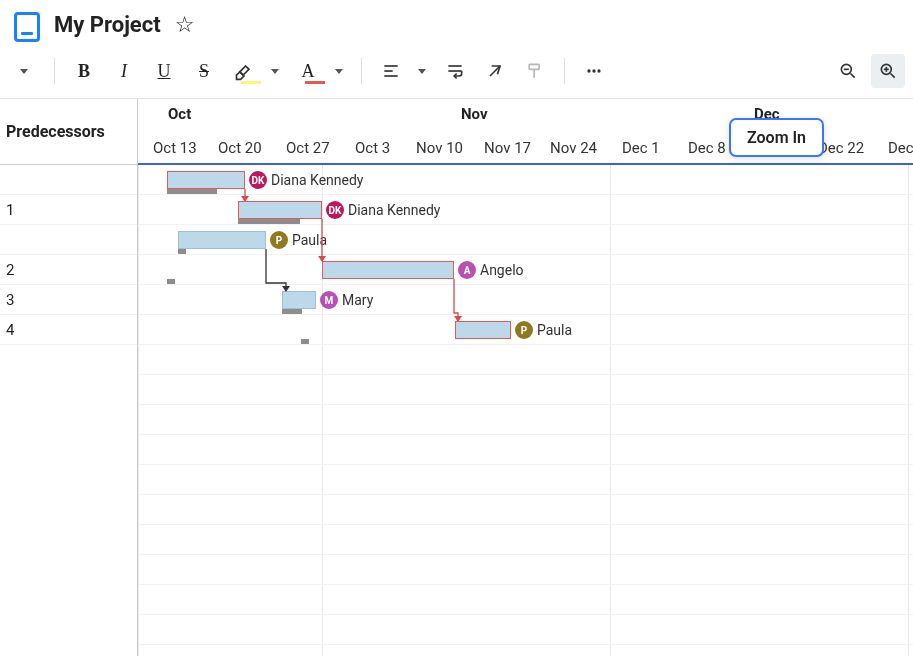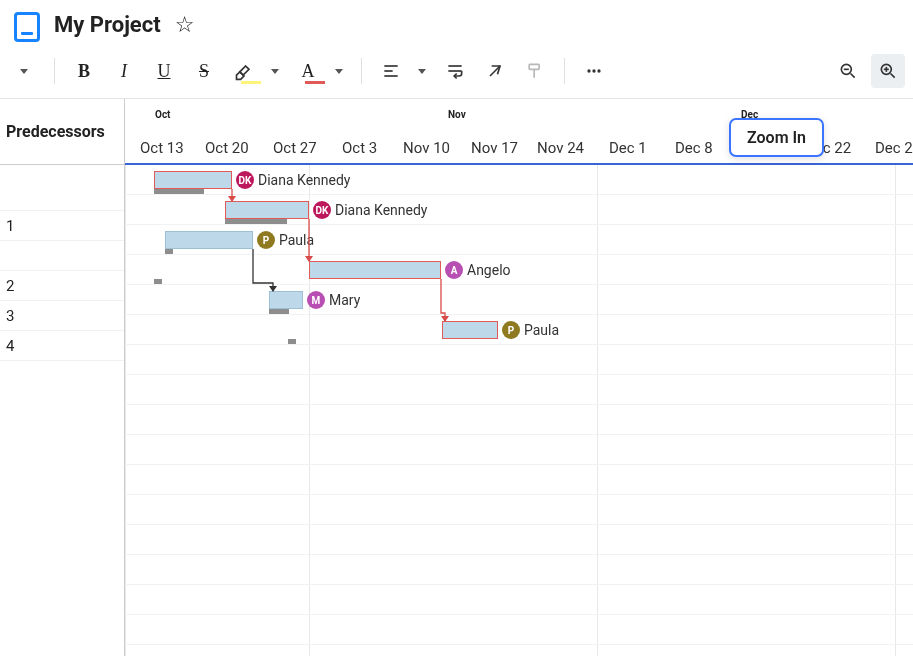--- a/index.html
+++ b/index.html
@@ -32,40 +32,39 @@
     background:#fff; border:2px solid #3a74ff; color:#222;
     padding:8px 16px; border-radius:7px; font-size:16px; font-weight:600;
     box-shadow:0 2px 8px rgba(0,0,0,.12); z-index:50;
   }
   .grid-area {
     display:flex; position:relative;
     height: calc(665px - 108px);
     overflow:hidden;
   }
   .left-col {
-    width:125px; border-right:1px solid #ccc;
+    width:138px; border-right:1px solid #ccc;
     display:flex; flex-direction:column;
     background:#fff;
-    gap:16px;
   }
   .left-header {
     height:66px; border-bottom:1px solid #ccc;
     display:flex; align-items:center; padding:0 6px;
     font-weight:700; font-size:16px;
   }
   .left-rows { flex:1; position:relative; }
   .left-row {
     height:30px; border-bottom:1px solid #f2f2f2;
     display:flex; align-items:center; padding:0 6px;
     font-size:15px;
   }
   .timeline { flex:1; position:relative; overflow:hidden; }
   .tl-header { height:66px; border-bottom:2px solid #3a63d6; position:relative; }
   .tl-months { height:30px; display:flex; position:relative; }
-  .month-cell { position:absolute; top:0; height:30px; display:flex; align-items:center; padding-left:10px; font-weight:700; font-size:10px; }
+  .month-cell { position:absolute; top:0; height:30px; display:flex; align-items:center; padding-left:10px; font-weight:700; font-size:15px; }
   .tl-days { height:36px; position:relative; }
   .day-cell { position:absolute; bottom:8px; font-size:15px; color:#333; white-space:nowrap; }
   .tl-body { position:relative; height:calc(100% - 66px); }
   .row-line { position:absolute; left:0; right:0; height:30px; border-bottom:1px solid #f2f2f2; }
   .vline { position:absolute; top:0; bottom:0; width:1px; background:#e8e8e8; }
   .bar {
     position:absolute; height:18px; border:1px solid #e05a5a; background:#bdd8e9;
     border-radius:0;
   }
   .bar.noborder { border:1px solid #9cc0d5; }

